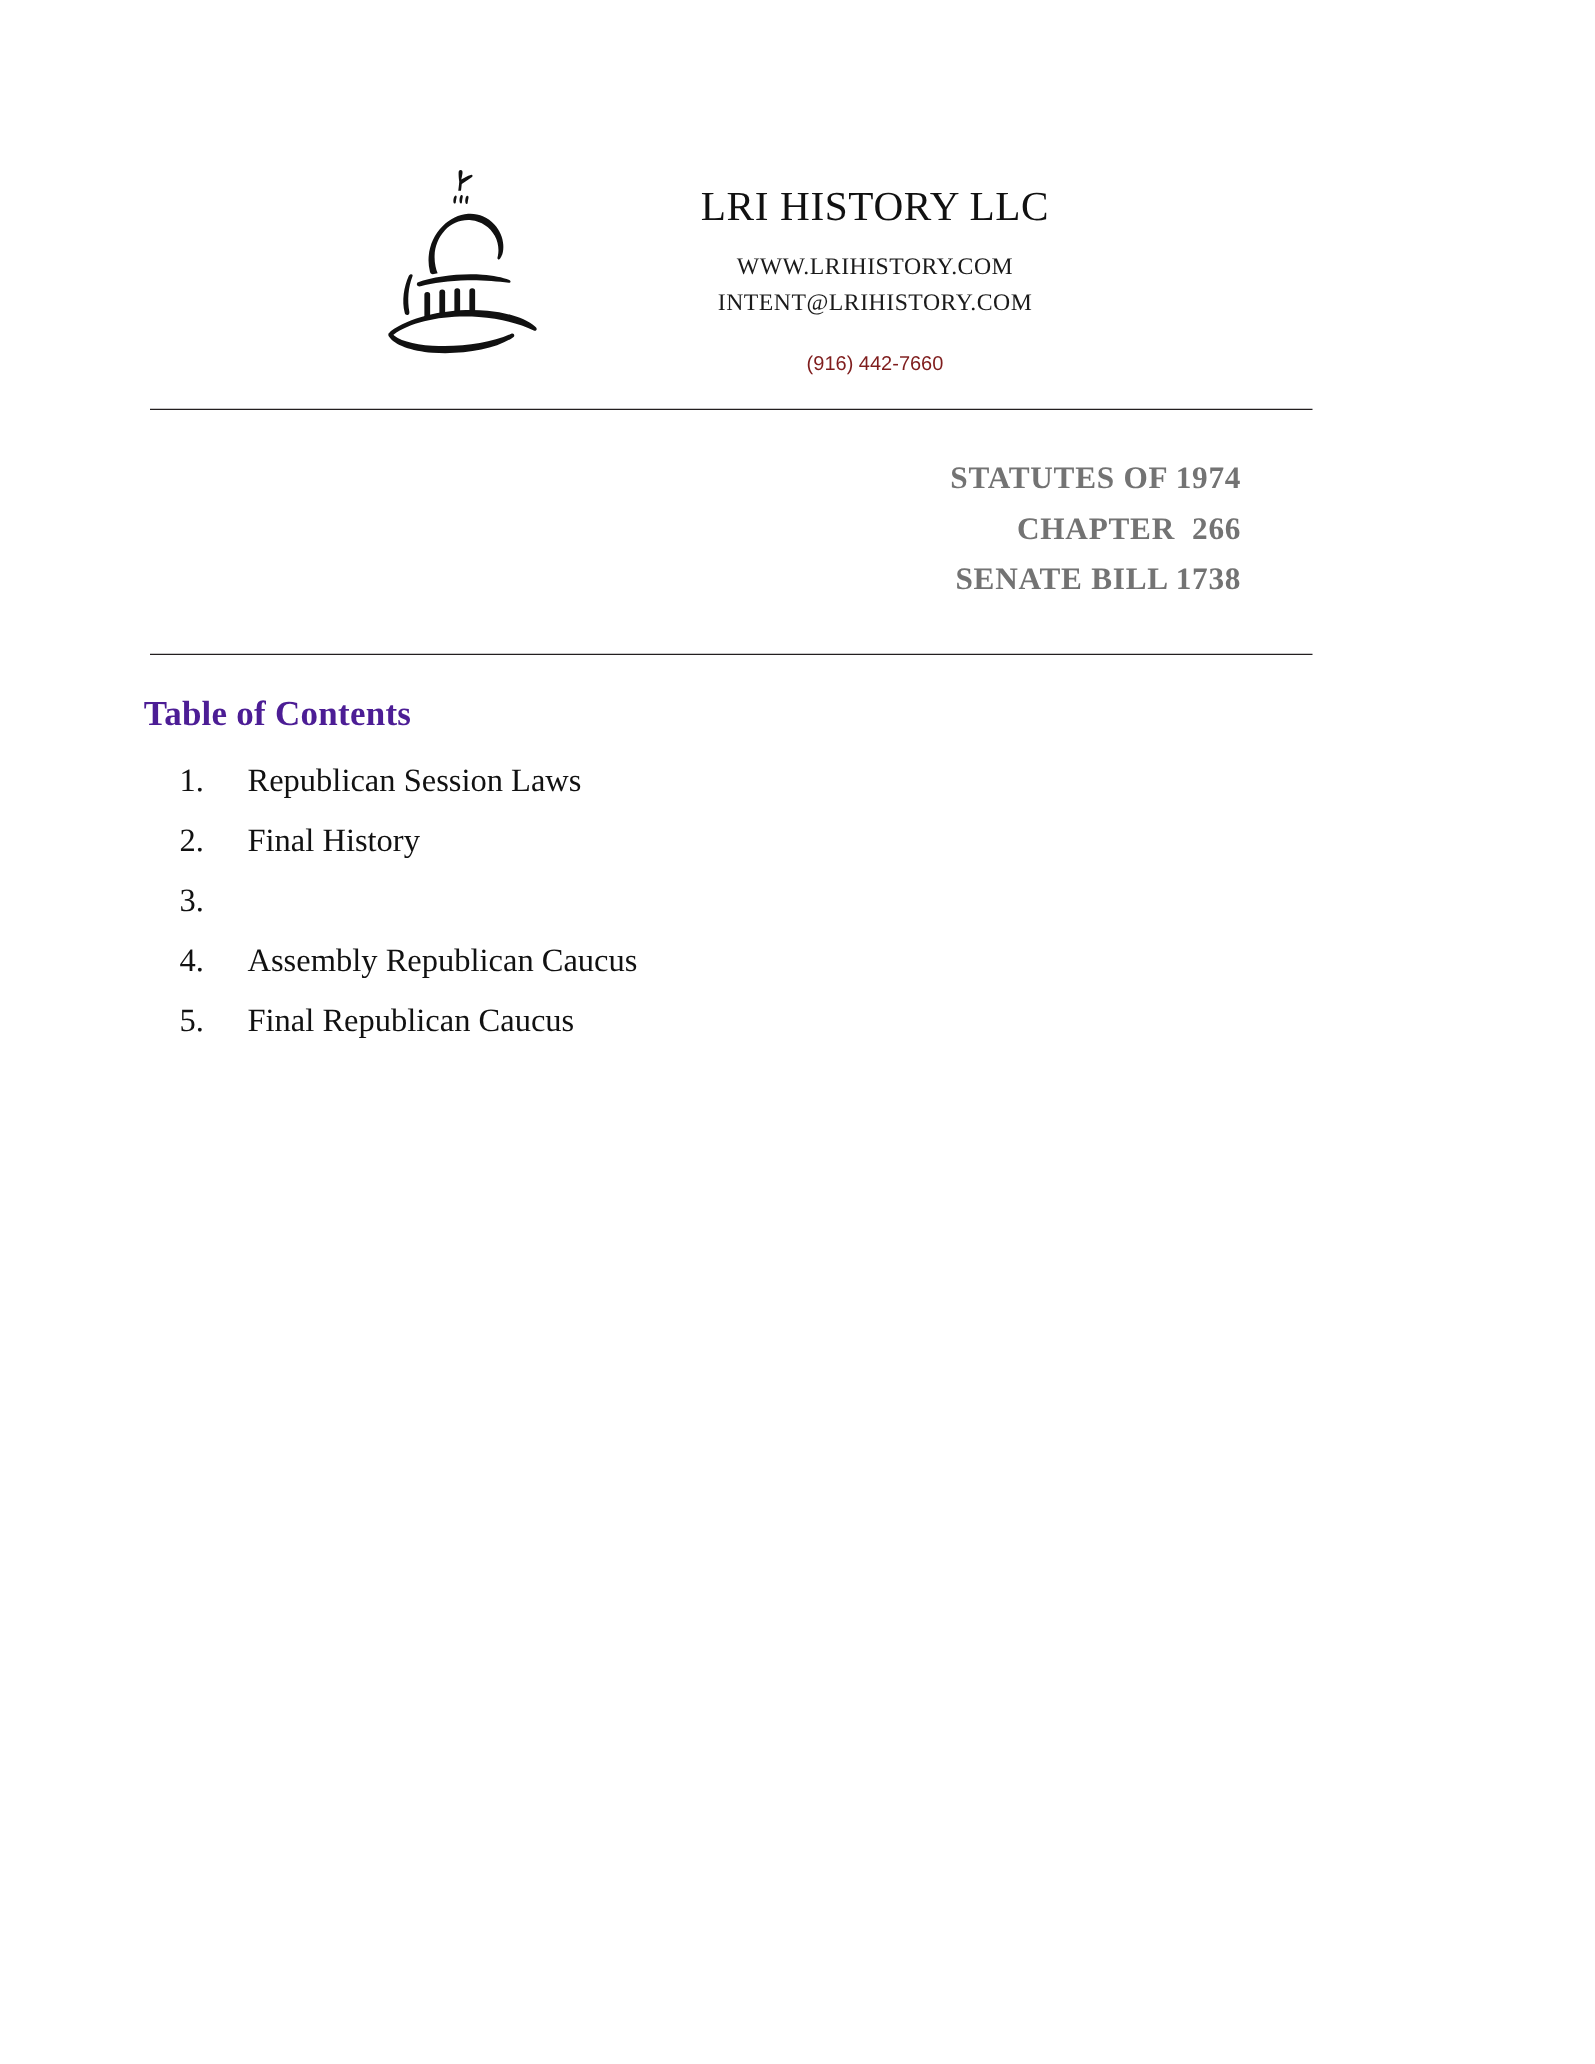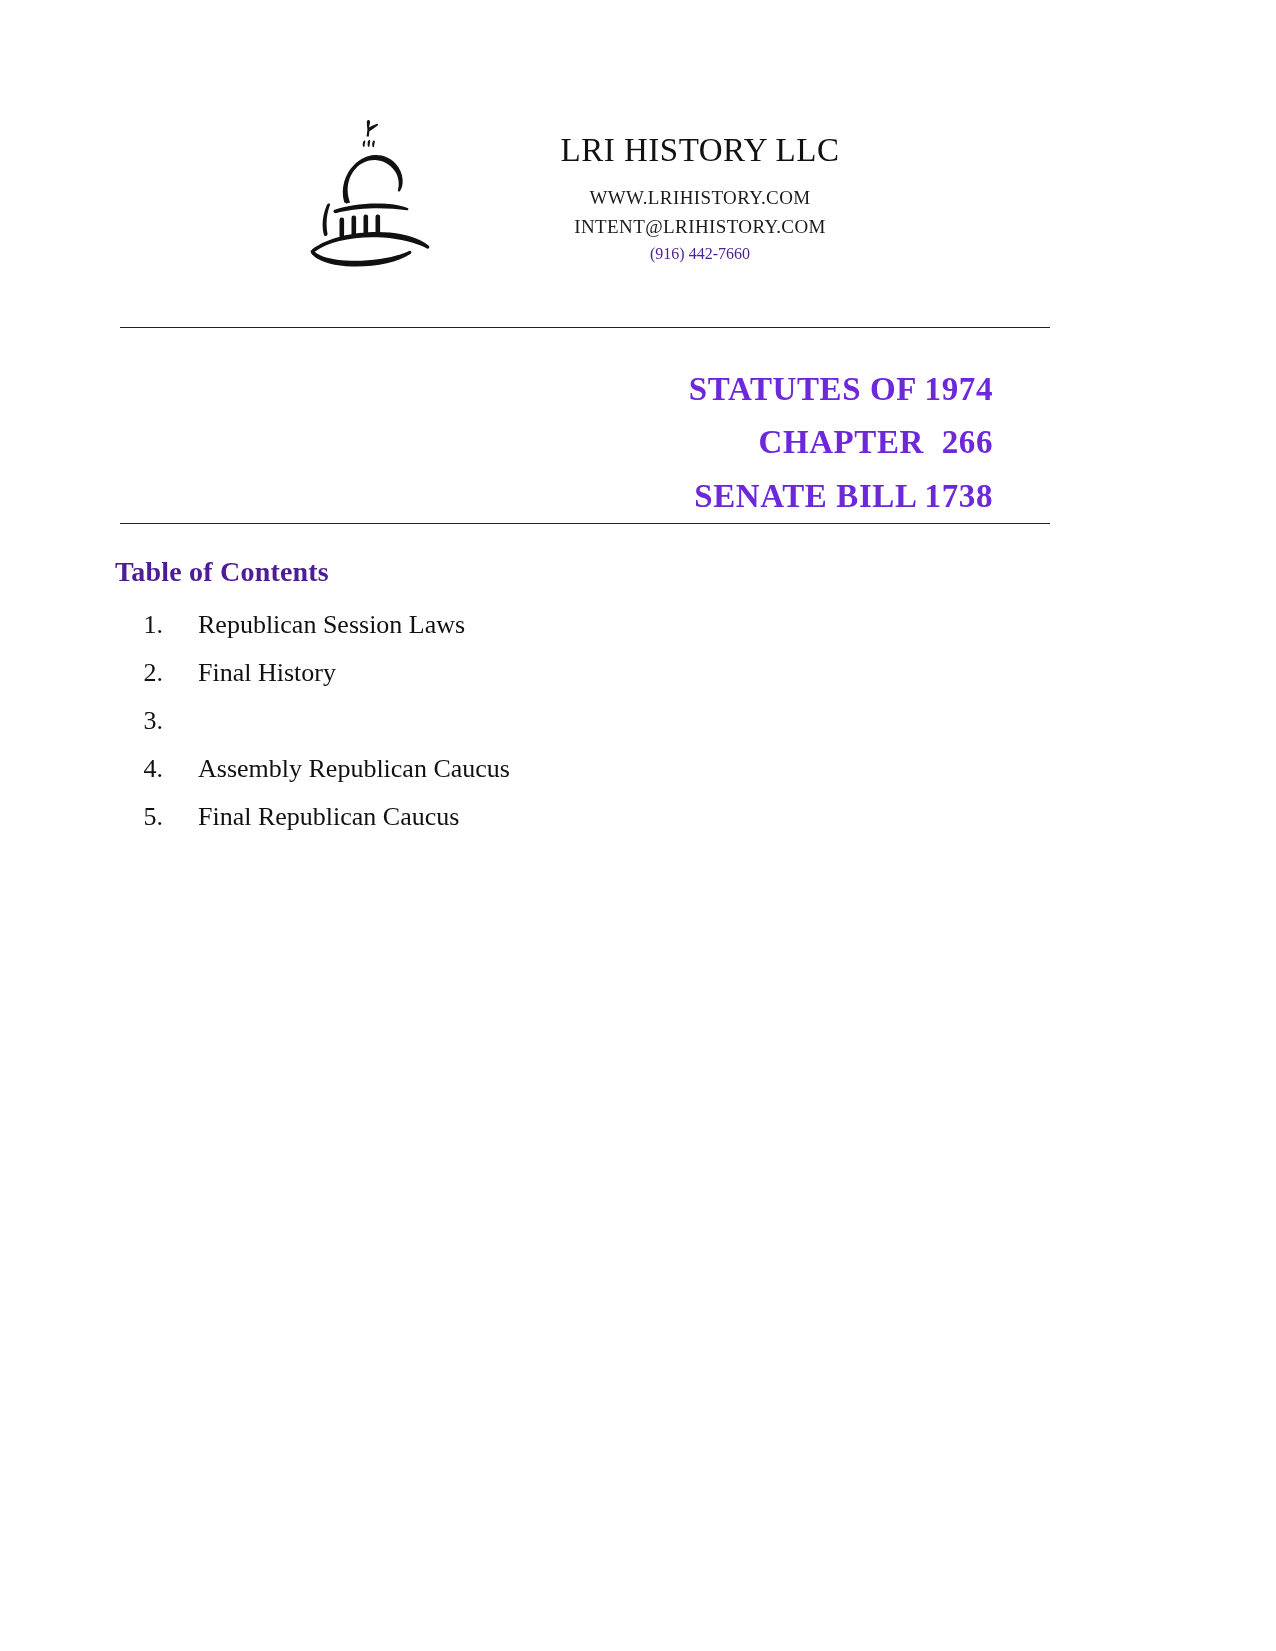--- a/index.html
+++ b/index.html
@@ -19,21 +19,21 @@
   .page {
     position: relative;
     width: 1276px;
     height: 1651px;
     box-sizing: border-box;
   }
 
   
   .letterhead {
     position: absolute;
-    top: 104px;
+    top: 120px;
     left: 0;
     width: 1276px;
     display: flex;
     flex-direction: row;
     align-items: flex-start;
     justify-content: flex-start;
   }
 
   .logo-wrap {
     width: 170px;
@@ -66,25 +66,25 @@
 
   .org-line {
     font-family: "Liberation Serif", serif;
     font-size: 19px;
     letter-spacing: 0.4px;
     color: #1a1a1a;
     line-height: 1.5;
   }
 
   .org-phone {
-    font-family: Liberation Serif, serif;
+    font-family: Liberation Sans, sans-serif;
     font-size: 16px;
-    color: #4c1d95;
+    color: #7f1d1d;
     line-height: 1.6;
-    margin-top: 0;
+    margin-top: 22px;
   }
 
   
   .rule {
     position: absolute;
     left: 120px;
     width: 930px;
     height: 1px;
     background: #231f20;
   }
@@ -95,23 +95,23 @@
   .title-block {
     position: absolute;
     top: 363px;
     left: 120px;
     width: 873px;
     text-align: right;
   }
   .title-line {
     font-family: "Liberation Serif", serif;
     font-weight: bold;
-    font-size: 33px;
+    font-size: 25px;
     letter-spacing: 0.6px;
-    color: #6d28d9;
+    color: #737373;
     line-height: 1.62;
     white-space: pre;
   }
 
   
   .toc-heading {
     position: absolute;
     top: 556px;
     left: 115px;
     font-family: "Liberation Serif", serif;

